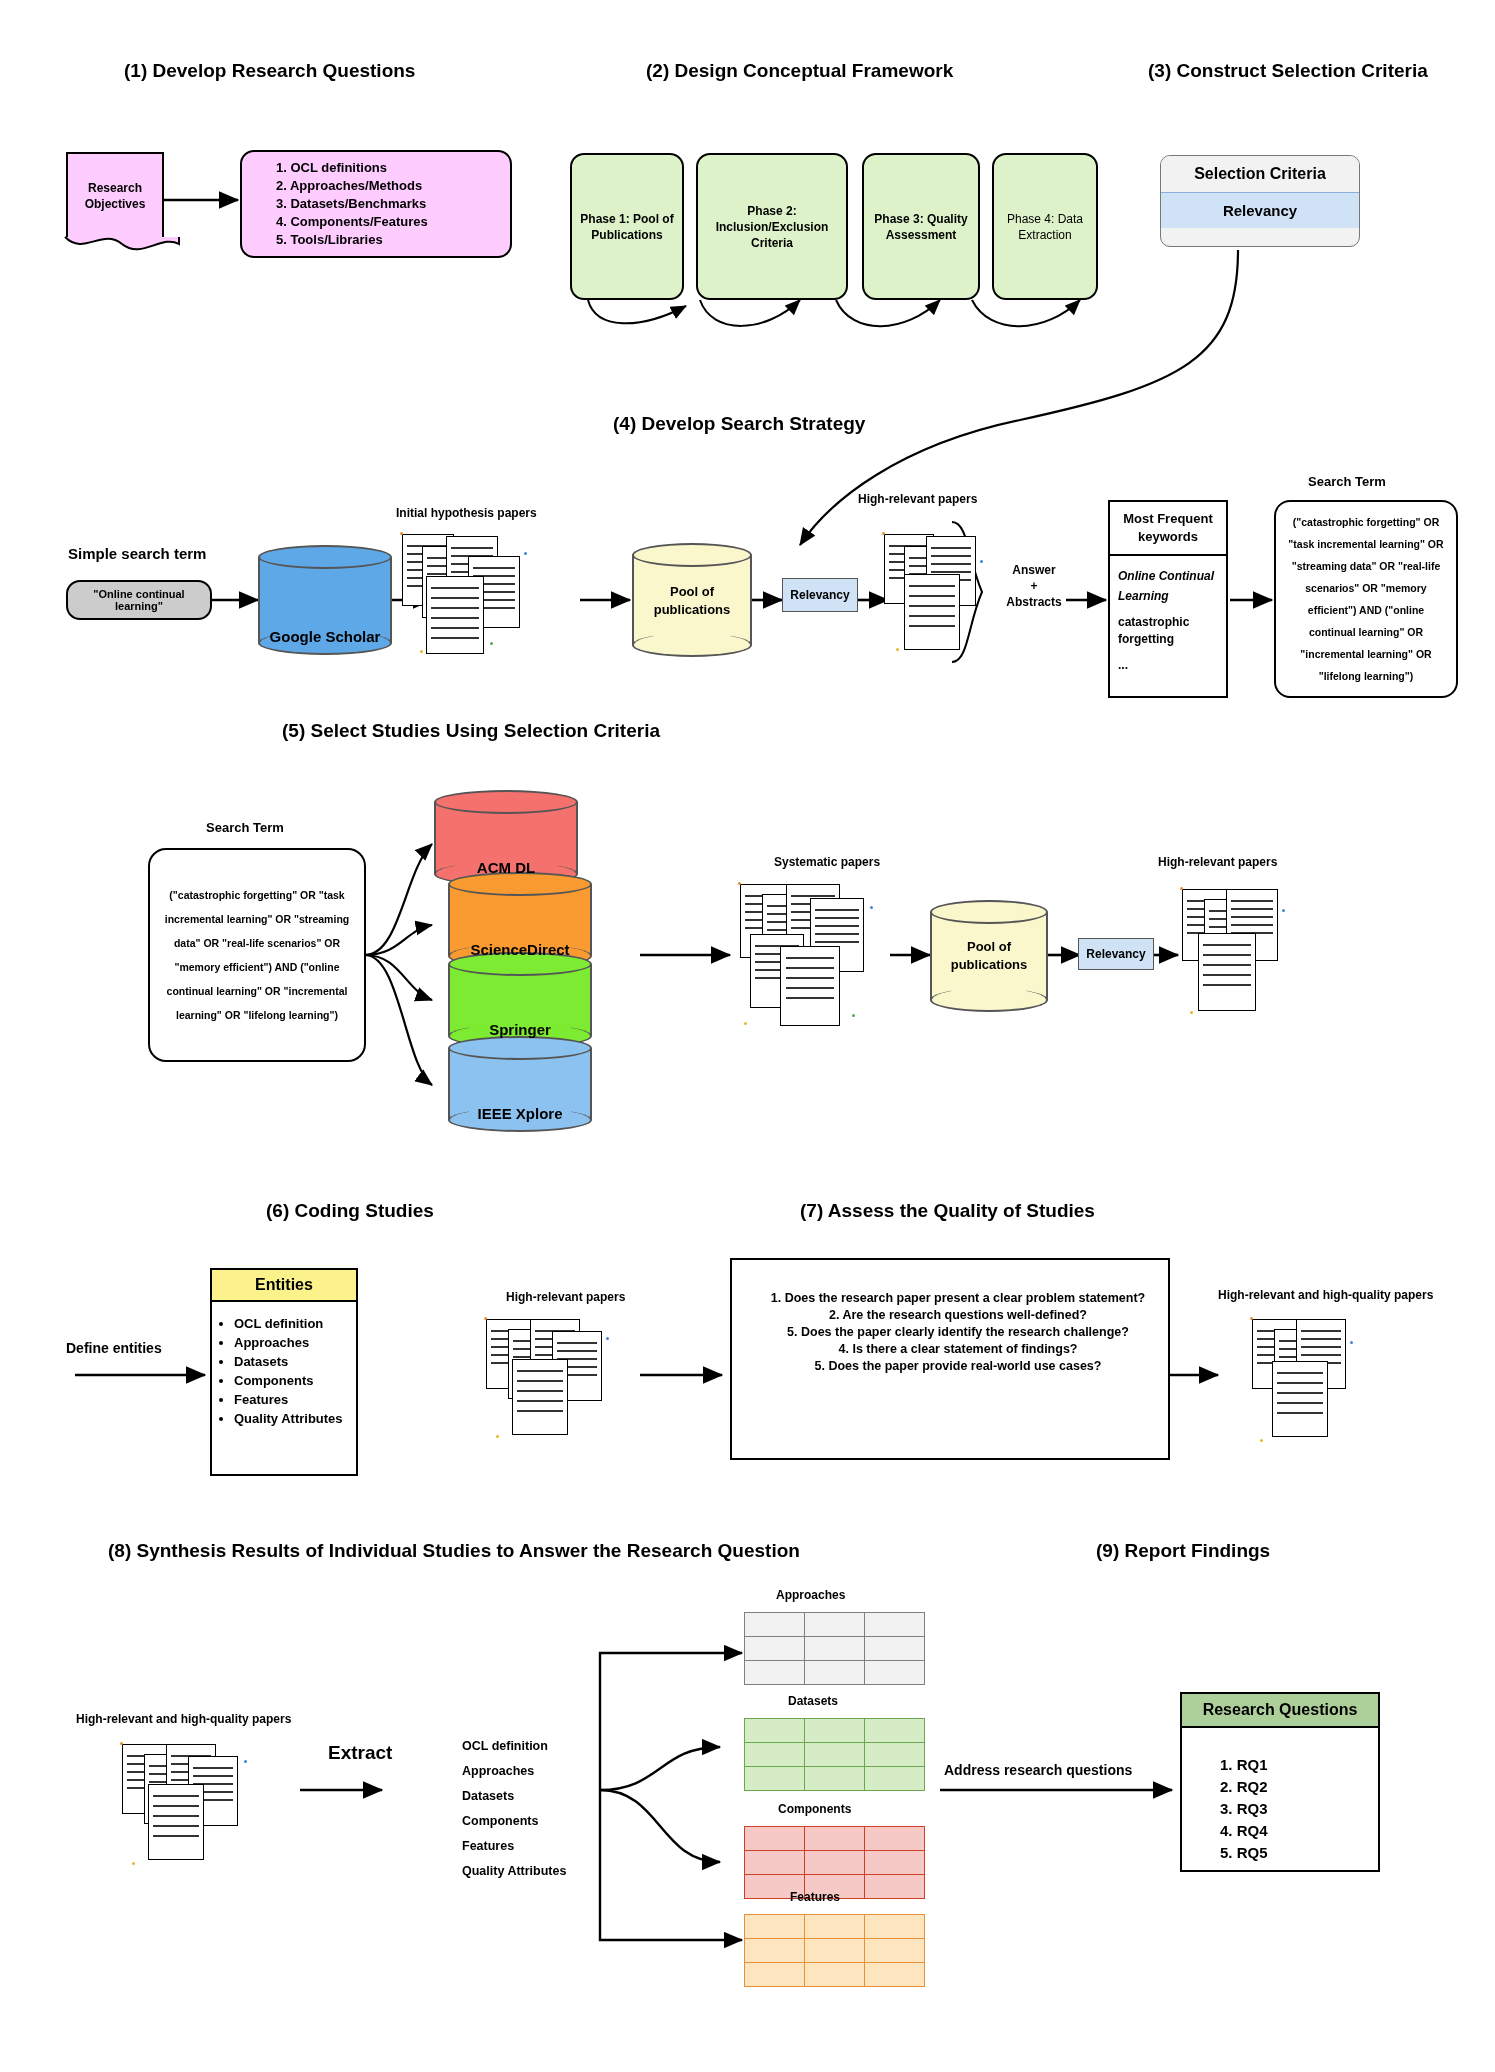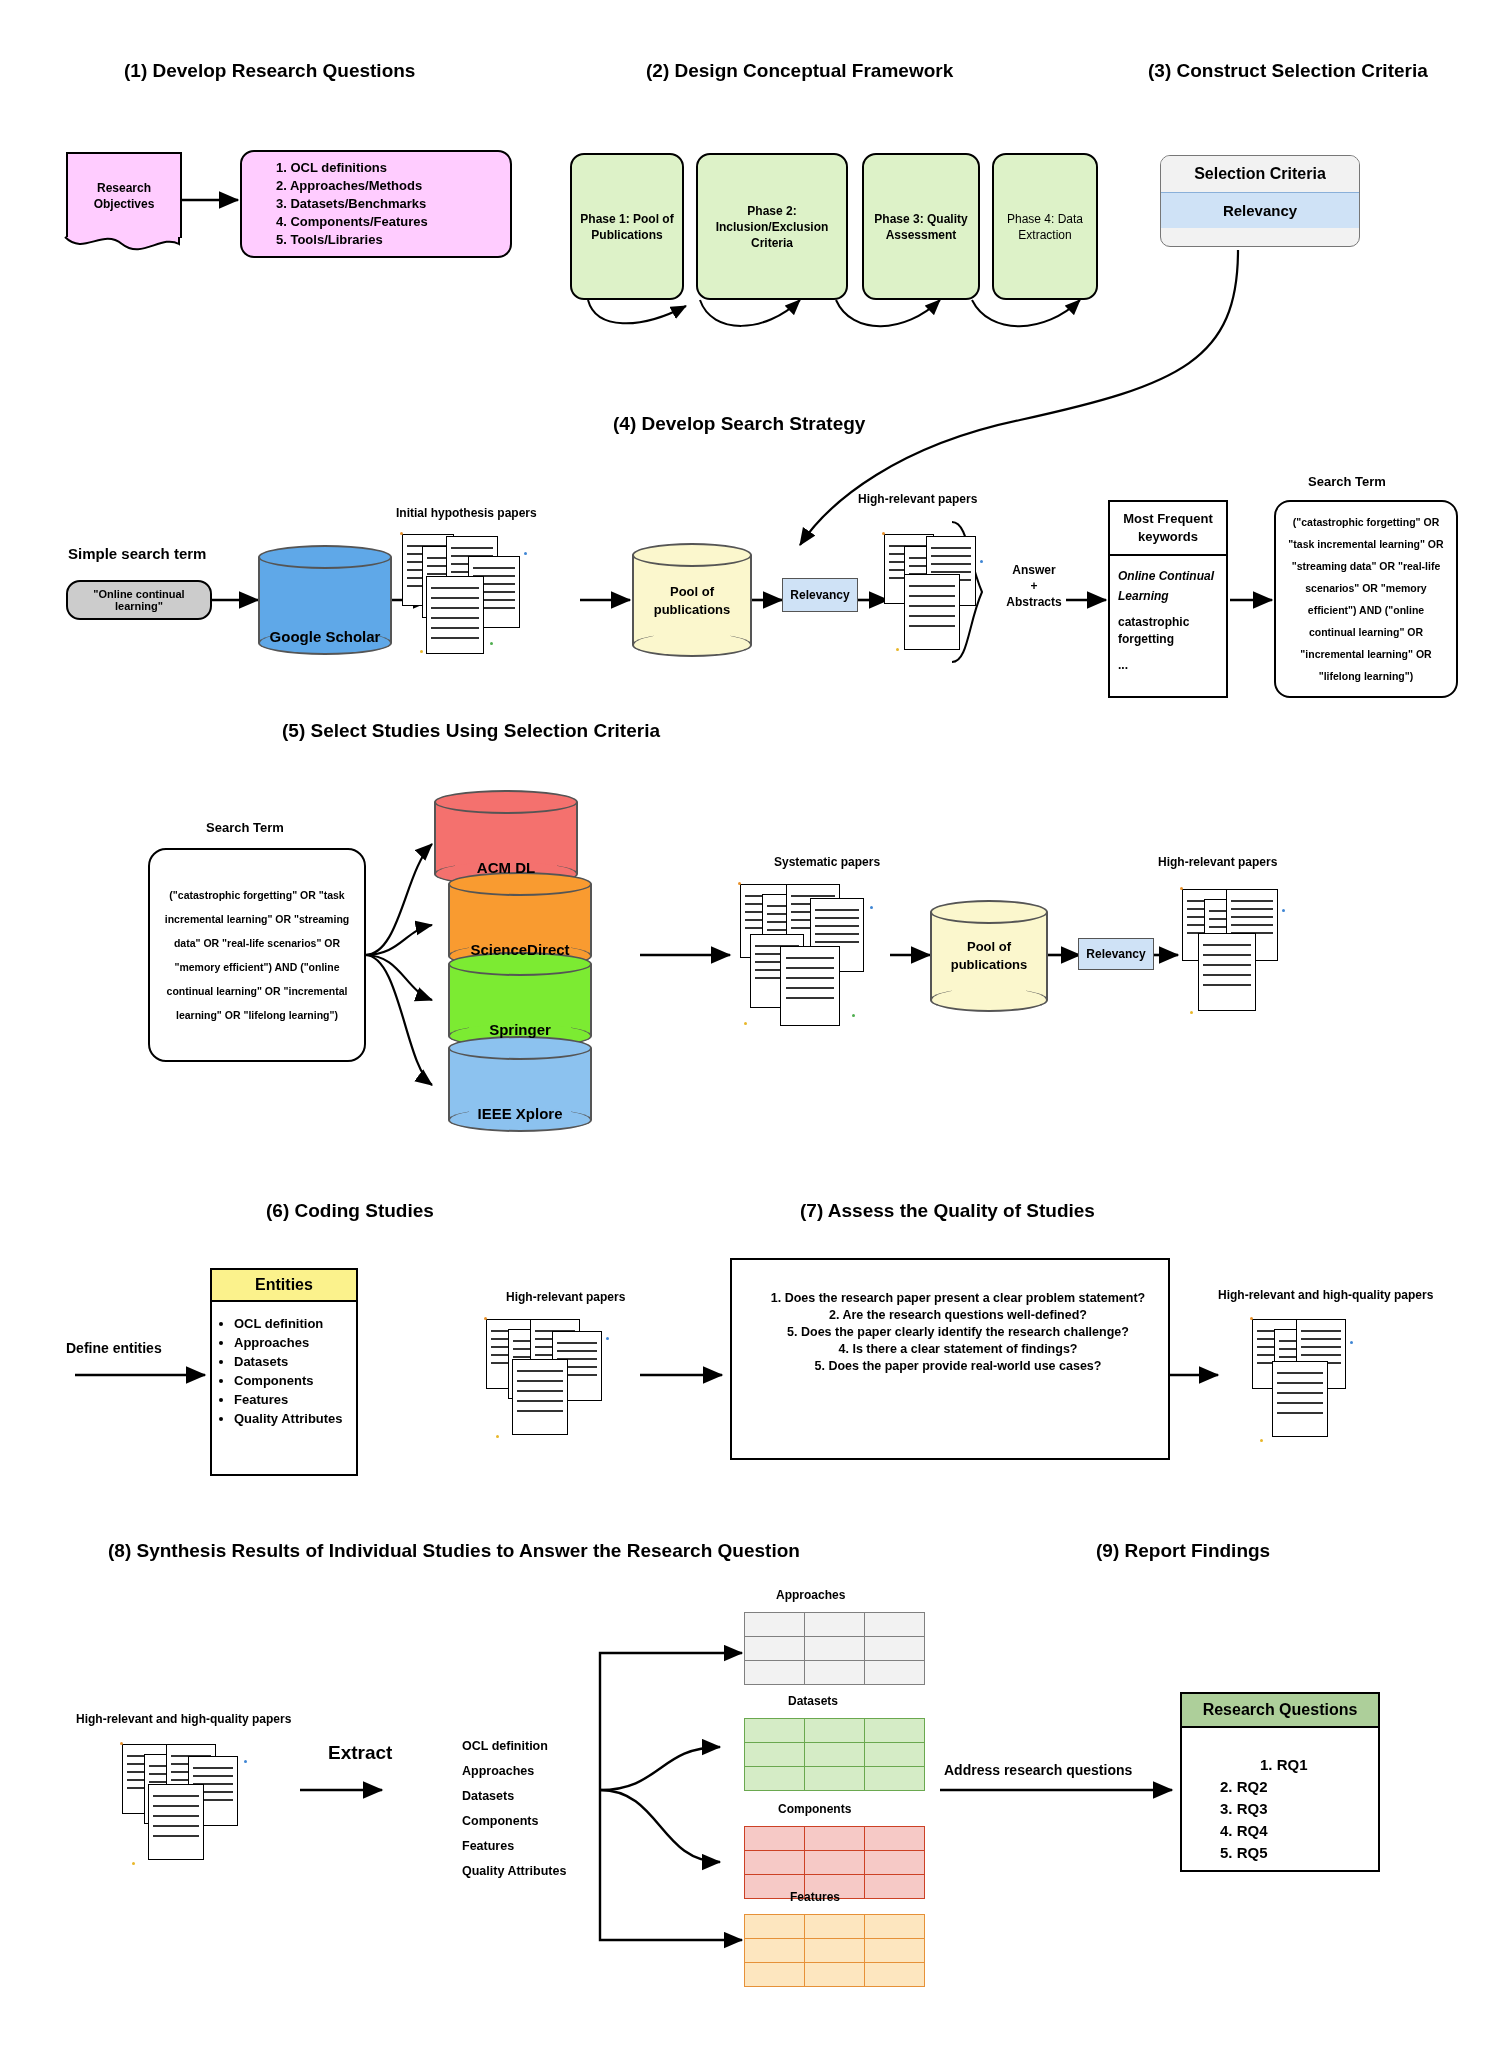--- a/index.html
+++ b/index.html
@@ -10,21 +10,21 @@
   .lbl-sm{font-weight:bold;font-size:12px;white-space:nowrap;}
 
   
   .box{box-sizing:border-box;border:2px solid #000;display:flex;align-items:center;justify-content:center;text-align:center;}
   .rounded{border-radius:14px;}
   .pink{background:#ffccff;}
   .green{background:#ddf2c8;}
   .grey{background:#cccccc;}
 
   
-  .doc-shape{position:absolute;width:116px;height:86px;background:#ffccff;border:2px solid #000;
+  .doc-shape{position:absolute;width:98px;height:86px;background:#ffccff;border:2px solid #000;
     border-bottom:none;box-sizing:border-box;}
   .doc-wave{position:absolute;left:-2px;top:84px;width:116px;height:22px;}
 
   
   .panel{box-sizing:border-box;border:2px solid #000;background:#fff;}
   .panel-hd{box-sizing:border-box;border-bottom:2px solid #000;text-align:center;font-weight:bold;}
   .panel-bd{box-sizing:border-box;}
 
   
   .selcrit{box-sizing:border-box;border:1px solid #777;border-radius:10px;overflow:hidden;background:#f2f2f2;}
@@ -665,19 +665,19 @@
       </tr>
 </tbody>
   </table>
 
 <div class="abs lbl" style="left:944px;top:1762px;font-size:14px;">Address research questions</div>
 
 <div class="abs sec-title" style="left:1096px;top:1540px;">(9) Report Findings</div>
 <div class="abs panel" style="left:1180px;top:1692px;width:200px;height:180px;">
   <div class="panel-hd" style="background:#adcf9a;font-size:16px;padding:7px 0;">Research Questions</div>
   <div class="panel-bd" style="padding:26px 0 0 38px;">
-    <div style="font-weight:bold;font-size:15px;line-height:22px;margin-left:40px;">1. RQ1</div>
+    <div style="font-weight:bold;font-size:15px;line-height:22px;">1. RQ1</div>
     <div style="font-weight:bold;font-size:15px;line-height:22px;">2. RQ2</div>
     <div style="font-weight:bold;font-size:15px;line-height:22px;">3. RQ3</div>
     <div style="font-weight:bold;font-size:15px;line-height:22px;">4. RQ4</div>
     <div style="font-weight:bold;font-size:15px;line-height:22px;">5. RQ5</div>
   </div>
 </div>
 
 </body></html>

